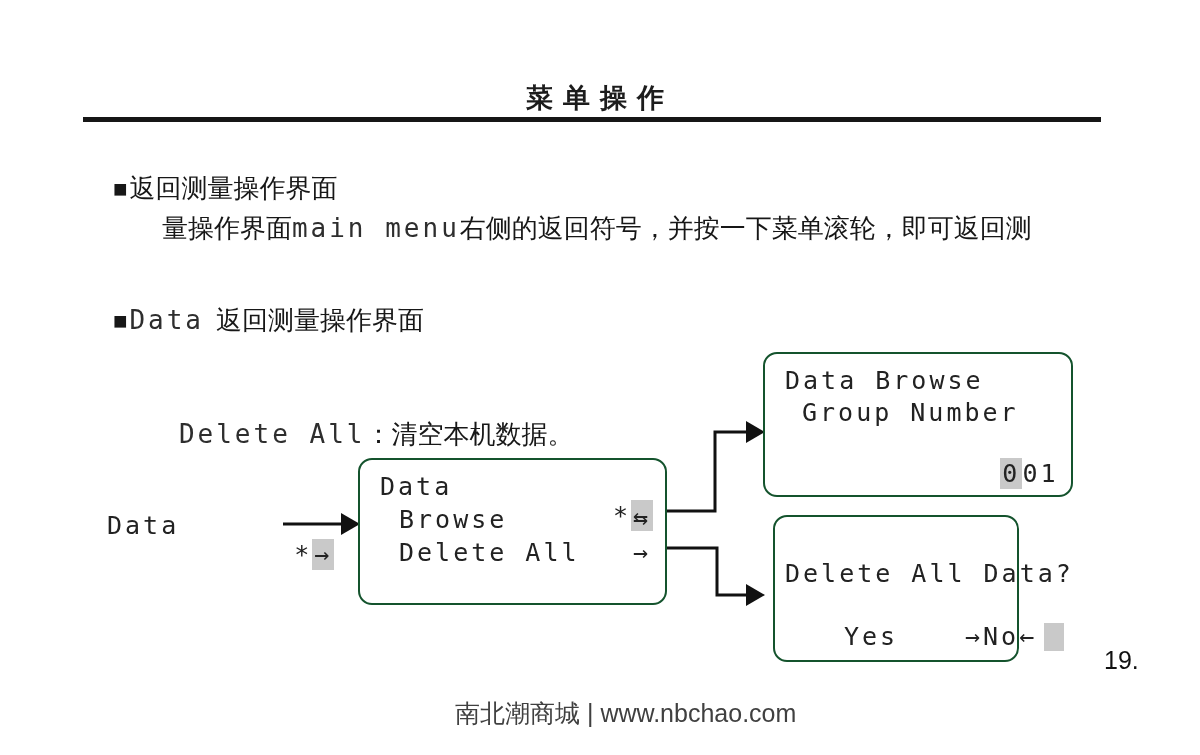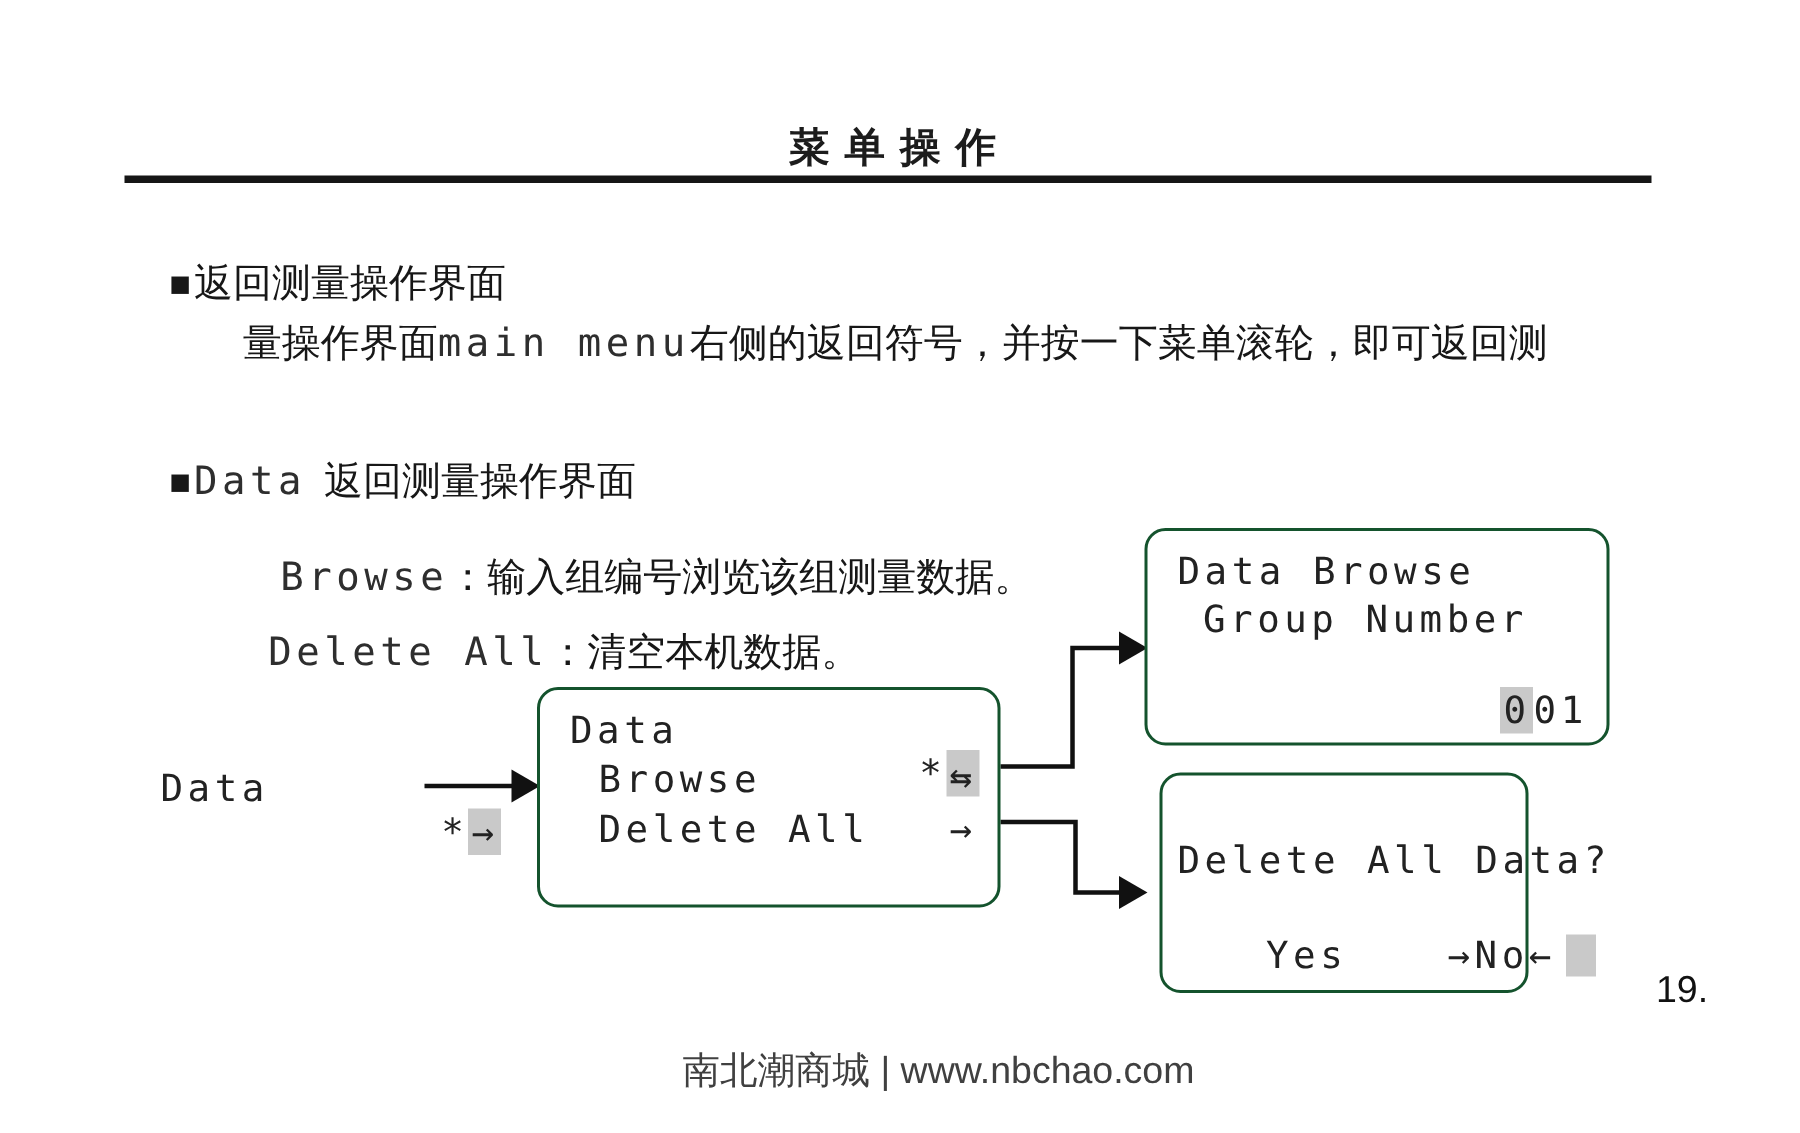--- a/index.html
+++ b/index.html
@@ -53,23 +53,20 @@
     <span class="bullet">■</span><span>返回测量操作界面</span>
   </div>
   <div class="abs cjk" style="left:133px; top:180px;">
     <span>量操作界面</span><span class="code">main menu</span><span>右侧的返回符号，并按一下菜单滚轮，即可返回测</span>
   </div>
 
   <div class="abs cjk" style="left:84px; top:272px;">
     <span class="bullet">■</span><span class="code">Data</span><span style="margin-left:12px;">返回测量操作界面</span>
   </div>
 
-  <div class="abs cjk" style="left:158px; top:336px;">
-    <span class="code">Browse</span><span>：输入组编号浏览该组测量数据。</span>
-  </div>
   <div class="abs cjk" style="left:150px; top:386px;">
     <span class="code">Delete All</span><span>：清空本机数据。</span>
   </div>
 
   <svg class="overlay" width="1200" height="755" viewBox="0 0 1200 755">
     <line x1="283" y1="524" x2="342" y2="524" stroke="#111" stroke-width="3"></line>
     <polygon points="341,513 360,524 341,535" fill="#111"></polygon>
 
     <polyline points="667,511 715,511 715,432 747,432" fill="none" stroke="#111" stroke-width="3"></polyline>
     <polygon points="746,421 765,432 746,443" fill="#111"></polygon>

